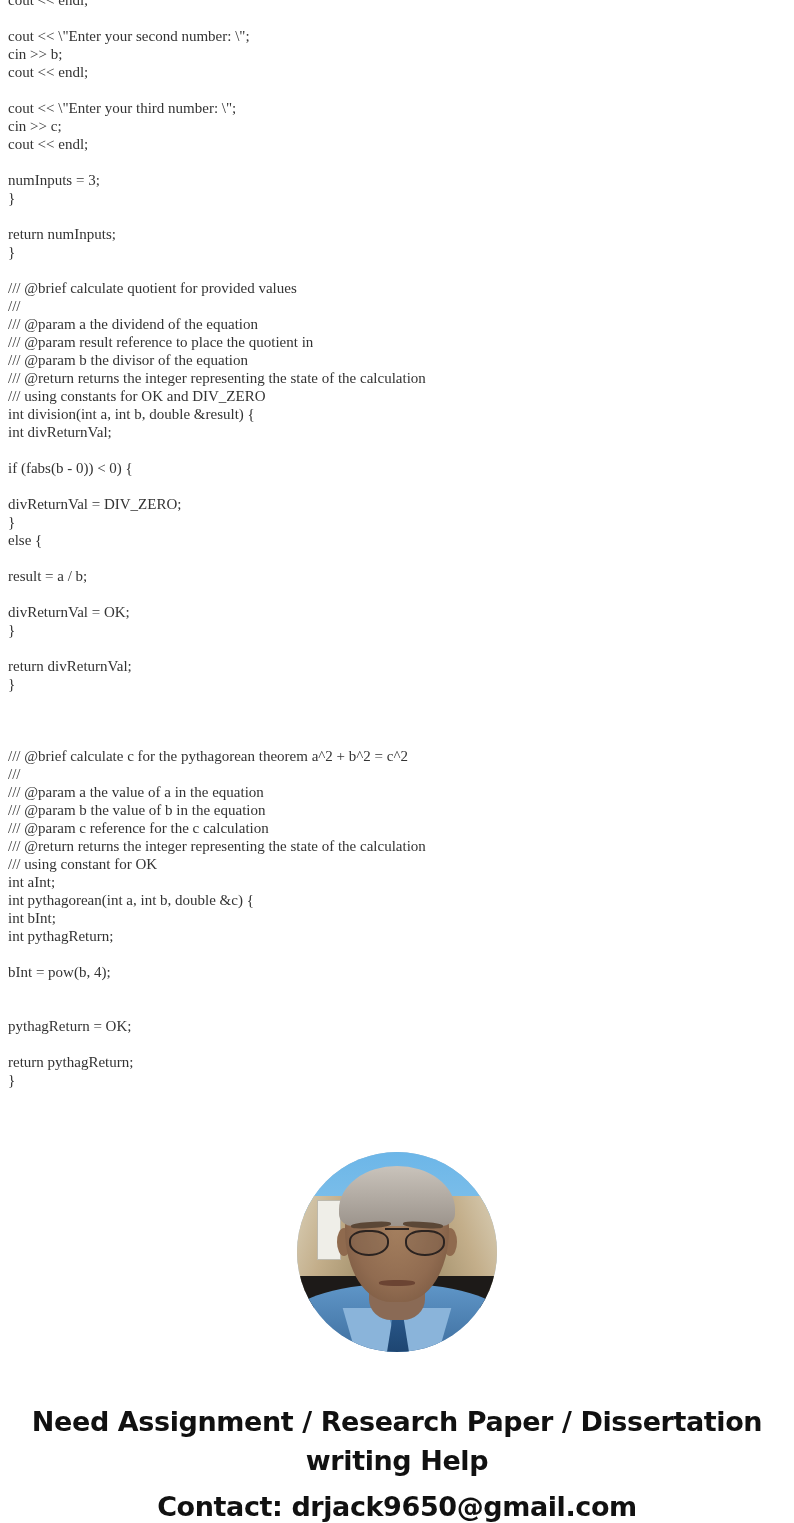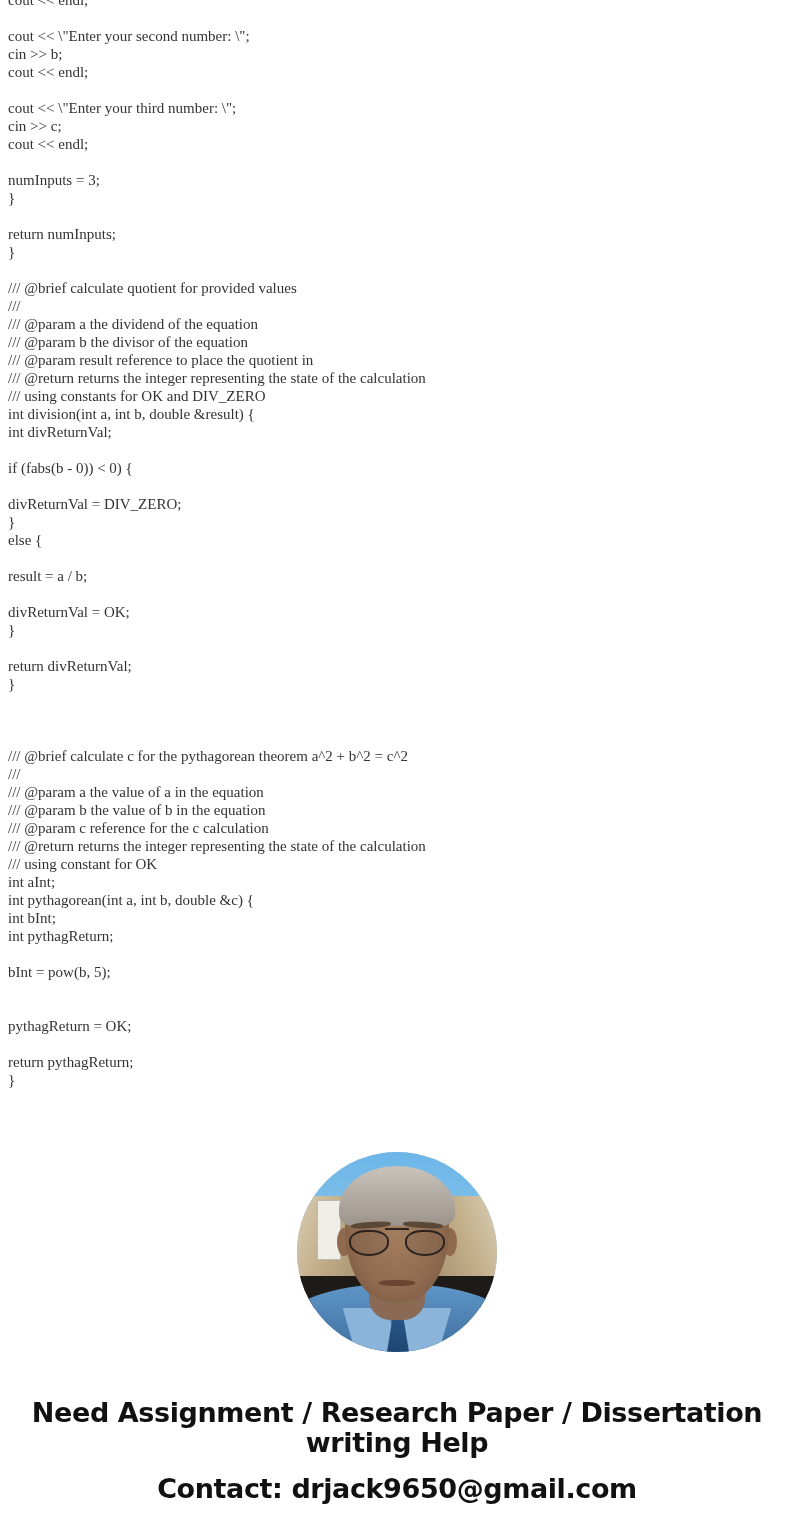--- a/index.html
+++ b/index.html
@@ -166,21 +166,21 @@
     font-family: "DejaVu Sans", "Liberation Sans", sans-serif;
     font-weight: bold;
     color: #111111;
   }
   .footer-line {
     font-size: 27px;
     line-height: 30px;
     letter-spacing: -0.4px;
   }
   .footer-line.headline {
-    margin: 0;
+    margin: 9px;
   }
   .footer-line.contact {
     margin-top: 16px;
   }
 </style>
 </head>
 <body>
 
 <div id="code-block">
   <div id="code-lines">
@@ -196,22 +196,22 @@
       <div class="code-line blank">&nbsp;</div>
       <div class="code-line">numInputs = 3;</div>
       <div class="code-line">}</div>
       <div class="code-line blank">&nbsp;</div>
       <div class="code-line">return numInputs;</div>
       <div class="code-line">}</div>
       <div class="code-line blank">&nbsp;</div>
       <div class="code-line">/// @brief calculate quotient for provided values</div>
       <div class="code-line">///</div>
       <div class="code-line">/// @param a the dividend of the equation</div>
+      <div class="code-line">/// @param result reference to place the quotient in</div>
       <div class="code-line">/// @param b the divisor of the equation</div>
-      <div class="code-line">/// @param result reference to place the quotient in</div>
       <div class="code-line">/// @return returns the integer representing the state of the calculation</div>
       <div class="code-line">/// using constants for OK and DIV_ZERO</div>
       <div class="code-line">int division(int a, int b, double &amp;result) {</div>
       <div class="code-line">int divReturnVal;</div>
       <div class="code-line blank">&nbsp;</div>
       <div class="code-line">if (fabs(b - 0)) &lt; 0) {</div>
       <div class="code-line blank">&nbsp;</div>
       <div class="code-line">divReturnVal = DIV_ZERO;</div>
       <div class="code-line">}</div>
       <div class="code-line">else {</div>
@@ -231,21 +231,21 @@
       <div class="code-line">/// @param a the value of a in the equation</div>
       <div class="code-line">/// @param b the value of b in the equation</div>
       <div class="code-line">/// @param c reference for the c calculation</div>
       <div class="code-line">/// @return returns the integer representing the state of the calculation</div>
       <div class="code-line">/// using constant for OK</div>
       <div class="code-line">int aInt;</div>
       <div class="code-line">int pythagorean(int a, int b, double &amp;c) {</div>
       <div class="code-line">int bInt;</div>
       <div class="code-line">int pythagReturn;</div>
       <div class="code-line blank">&nbsp;</div>
-      <div class="code-line">bInt = pow(b, 5);</div>
+      <div class="code-line">bInt = pow(b, 4);</div>
       <div class="code-line blank">&nbsp;</div>
       <div class="code-line blank">&nbsp;</div>
       <div class="code-line">pythagReturn = OK;</div>
       <div class="code-line blank">&nbsp;</div>
       <div class="code-line">return pythagReturn;</div>
       <div class="code-line">}</div>
     </div>
 </div>
 
 <div id="avatar-wrap">

